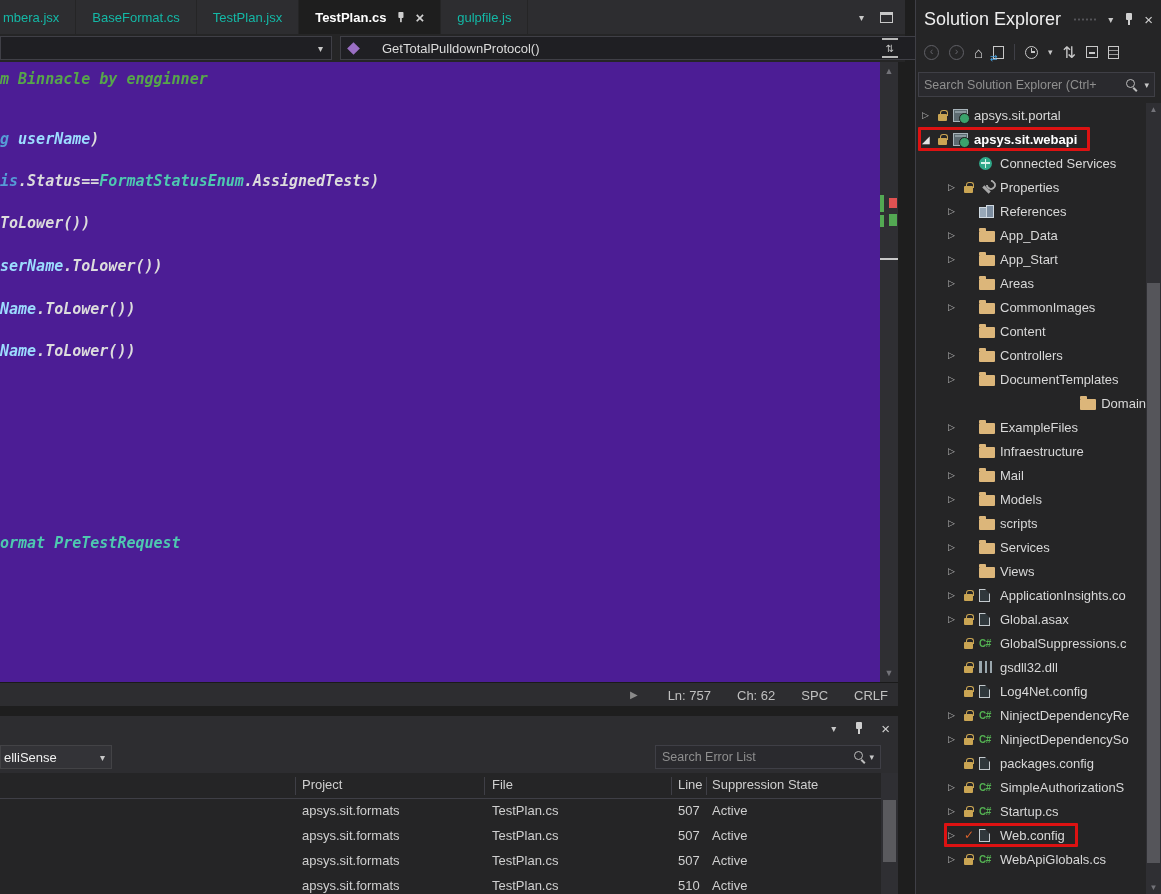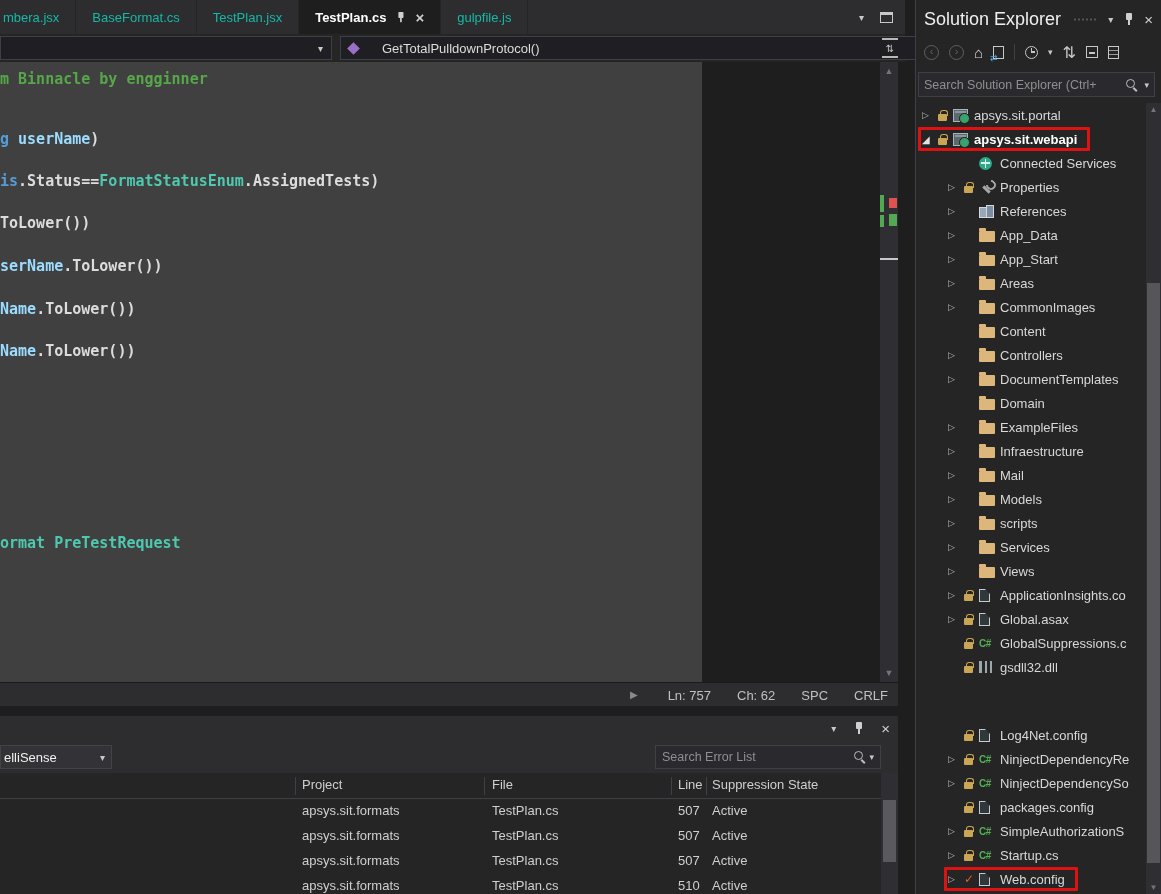--- a/index.html
+++ b/index.html
@@ -27,22 +27,22 @@
   .nav-combo { position:absolute; top:2px; height:24px; background:#1f1f23; border:1px solid #3f3f46;
     display:flex; align-items:center; font-size:13px; color:#dcdcdc; }
   .scope-combo { left:0; width:332px; justify-content:flex-end; padding-right:8px; }
   .member-combo { left:340px; width:592px; padding:0 8px; gap:24px; }
   .member-combo .chev { margin-left:auto; }
   .cube-icon { width:9px; height:9px; background:#9a6fc4; transform:rotate(45deg); flex:0 0 9px; }
   .split-icon { position:absolute; left:882px; top:4px; width:16px; height:20px;
     border-top:2px solid #b8b8b8; border-bottom:2px solid #b8b8b8;
     display:flex; align-items:center; justify-content:center; font-size:10px; color:#b8b8b8; }
 
-  .code-area { position:absolute; left:0; top:62px; width:702px; height:620px; background:#404040; overflow:hidden;
-    font-family:"DejaVu Sans Mono","Liberation Mono",monospace; font-size:15px; font-weight:bold; }
+  .code-area { position:absolute; left:0; top:62px; width:880px; height:620px; background:#4c1d95; overflow:hidden;
+    font-family:"DejaVu Sans Mono","Liberation Mono",monospace; font-size:15px; font-weight:bold;font-style:italic; }
   .code-line { position:absolute; left:0; white-space:pre; line-height:18px; }
   .c-comment { color:#57a64a; }
   .c-keyword { color:#569cd6; }
   .c-type    { color:#4ec9b0; }
   .c-param   { color:#9cdcfe; }
   .c-default { color:#dcdcdc; }
 
   .v-scrollbar { position:absolute; left:880px; top:62px; width:18px; height:620px; background:#2f2f33; }
   .sb-arrow { position:absolute; left:0; width:100%; text-align:center; font-size:9px; color:#737379; }
   .v-scrollbar .up { top:4px; }
@@ -454,21 +454,21 @@
         <div class="tree-row" style="padding-left: 32px;">
           <span class="row-wrap">
             <span class="expander">▷</span>
             <span class="modifier"></span>
             <span class="node-icon">
               <span class="ic-folder"></span>
             </span>
             <span class="tree-label">DocumentTemplates</span>
           </span>
         </div>
-        <div class="tree-row" style="padding-left: 32px;">
+        <div class="tree-row" style="padding-left: 32px; justify-content: flex-end;">
           <span class="row-wrap">
             <span class="expander"></span>
             <span class="modifier"></span>
             <span class="node-icon">
               <span class="ic-folder"></span>
             </span>
             <span class="tree-label">Domain</span>
           </span>
         </div>
         <div class="tree-row" style="padding-left: 32px;">
@@ -582,21 +582,21 @@
             <span class="expander"></span>
             <span class="modifier">
               <span class="lock-glyph"></span>
             </span>
             <span class="node-icon">
               <span class="ic-dll"></span>
             </span>
             <span class="tree-label">gsdll32.dll</span>
           </span>
         </div>
-        <div class="tree-row" style="padding-left: 32px; margin-top: 44px;">
+        <div class="tree-row" style="padding-left: 32px;">
           <span class="row-wrap">
             <span class="expander"></span>
             <span class="modifier">
               <span class="lock-glyph"></span>
             </span>
             <span class="node-icon">
               <span class="ic-file"></span>
             </span>
             <span class="tree-label">Log4Net.config</span>
           </span>

